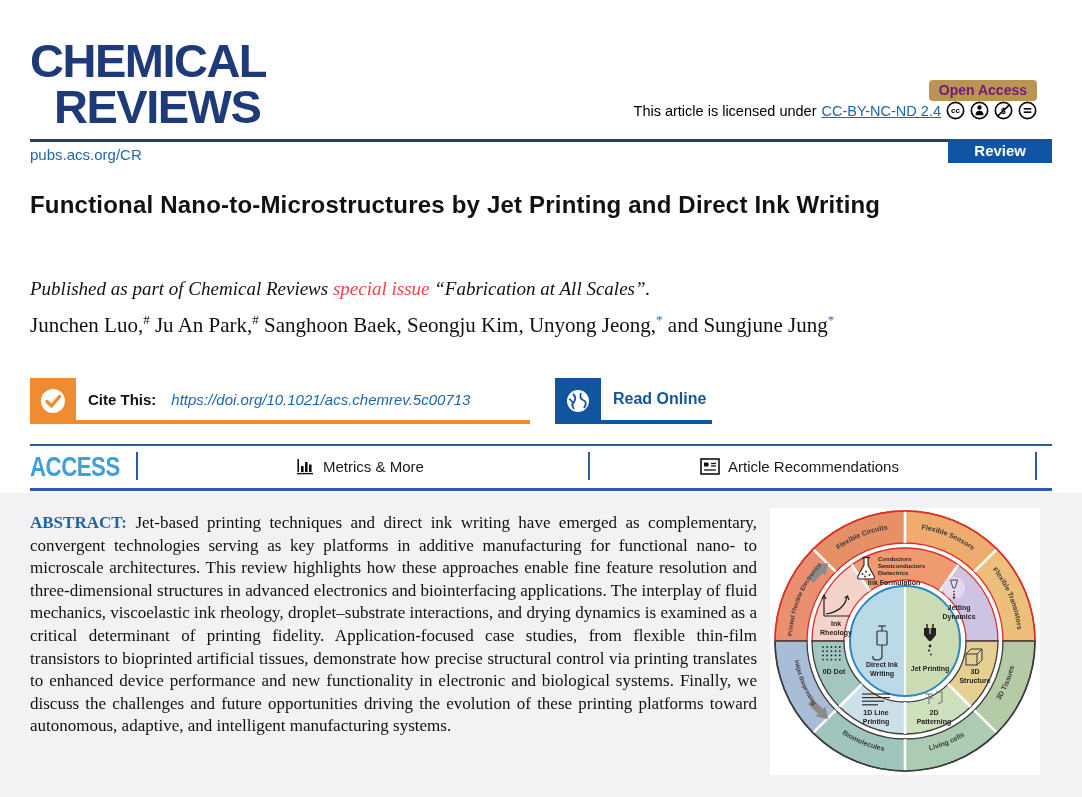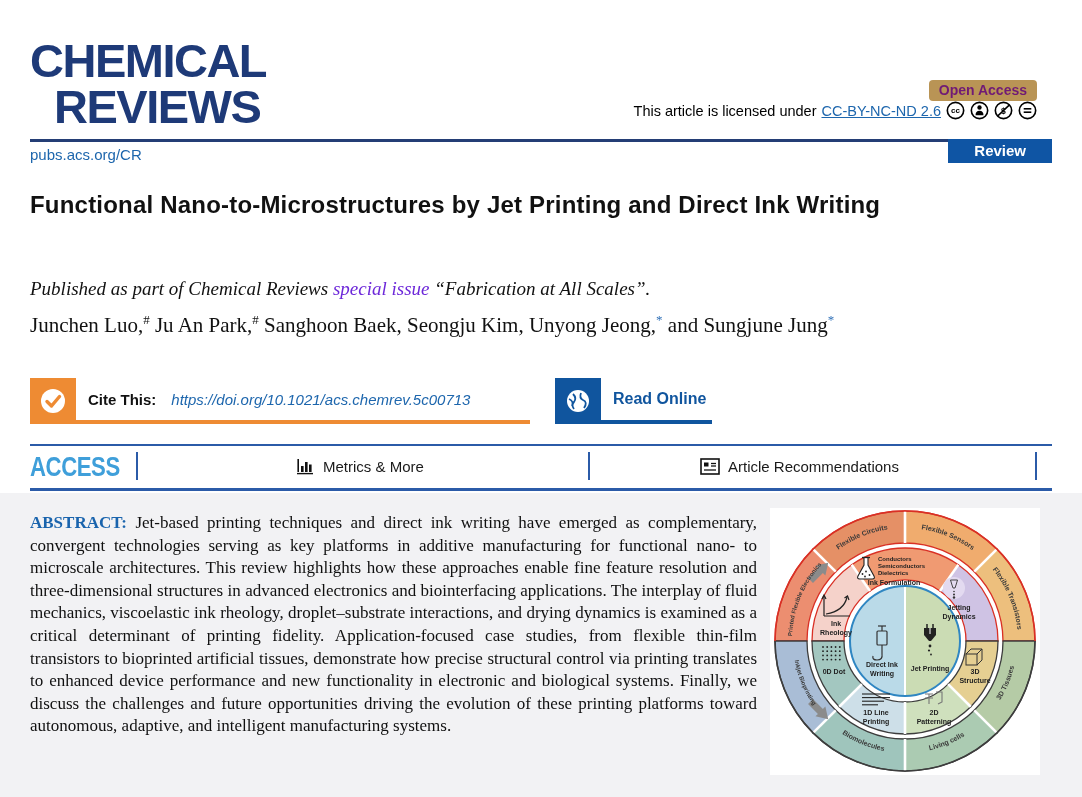--- a/index.html
+++ b/index.html
@@ -21,21 +21,21 @@
   .rule-navy { position:absolute; left:30px; top:139px; width:1022px; height:3px; background:#243e75; }
   .site-link { position:absolute; left:30px; top:146px; font-size:15px; color:#1d66ad; text-decoration:none; }
   .review-badge { position:absolute; right:30px; top:139px; background:#0f55a4; color:#fff;
                   font-weight:bold; font-size:15px; padding:3px 26px 4px; }
 
   
   .title { position:absolute; left:30px; top:190px; width:1005px; font-size:24px; font-weight:bold;
            color:#111; line-height:1.25; letter-spacing:0.2px; }
   .published { position:absolute; left:30px; top:278px; font-family:"Liberation Serif", serif;
                font-style:italic; font-size:19px; color:#111; }
-  .published a { color:#6d28d9; text-decoration:none; }
+  .published a { color:#ef4444; text-decoration:none; }
   .authors { position:absolute; left:30px; top:312px; font-family:"Liberation Serif", serif;
              font-size:21px; color:#111; }
   .authors sup { font-size:13px; }
   .authors sup.star { color:#2e6fb7; }
 
   
   .cite-bar { position:absolute; left:30px; top:378px; width:500px; display:flex; }
   .cite-icon-box { width:46px; height:46px; background:#ee8b33; display:flex; align-items:center; justify-content:center; flex:none; }
   .cite-body { flex:1; height:46px; border-bottom:4px solid #ee8b33; display:flex; align-items:center; gap:15px; padding-left:12px; }
   .cite-label { font-weight:bold; font-size:15px; color:#111; }
@@ -75,21 +75,21 @@
 
   <div class="logo">
     <div class="l1">CHEMICAL</div>
     <div class="l2">REVIEWS</div>
   </div>
 
   <div class="top-right">
     <span class="open-access">Open Access</span>
     <div class="license-row">
       <span>This article is licensed under</span>
-      <a href="#">CC-BY-NC-ND 2.6</a>
+      <a href="#">CC-BY-NC-ND 2.4</a>
       <svg class="cc-badge" viewBox="0 0 20 20">
         <circle cx="10" cy="10" r="8.6" fill="none" stroke="#000" stroke-width="1.7"></circle>
         <text x="10" y="13" font-size="8.5" font-weight="bold" text-anchor="middle" font-family="Liberation Sans, sans-serif">cc</text>
       </svg>
       <svg class="cc-badge" viewBox="0 0 20 20">
         <circle cx="10" cy="10" r="8.6" fill="none" stroke="#000" stroke-width="1.7"></circle>
         <circle cx="10" cy="6.8" r="2.3" fill="#000"></circle>
         <path d="M5.8 15 Q5.8 10.2 10 10.2 Q14.2 10.2 14.2 15 Z" fill="#000"></path>
       </svg>
       <svg class="cc-badge" viewBox="0 0 20 20">

